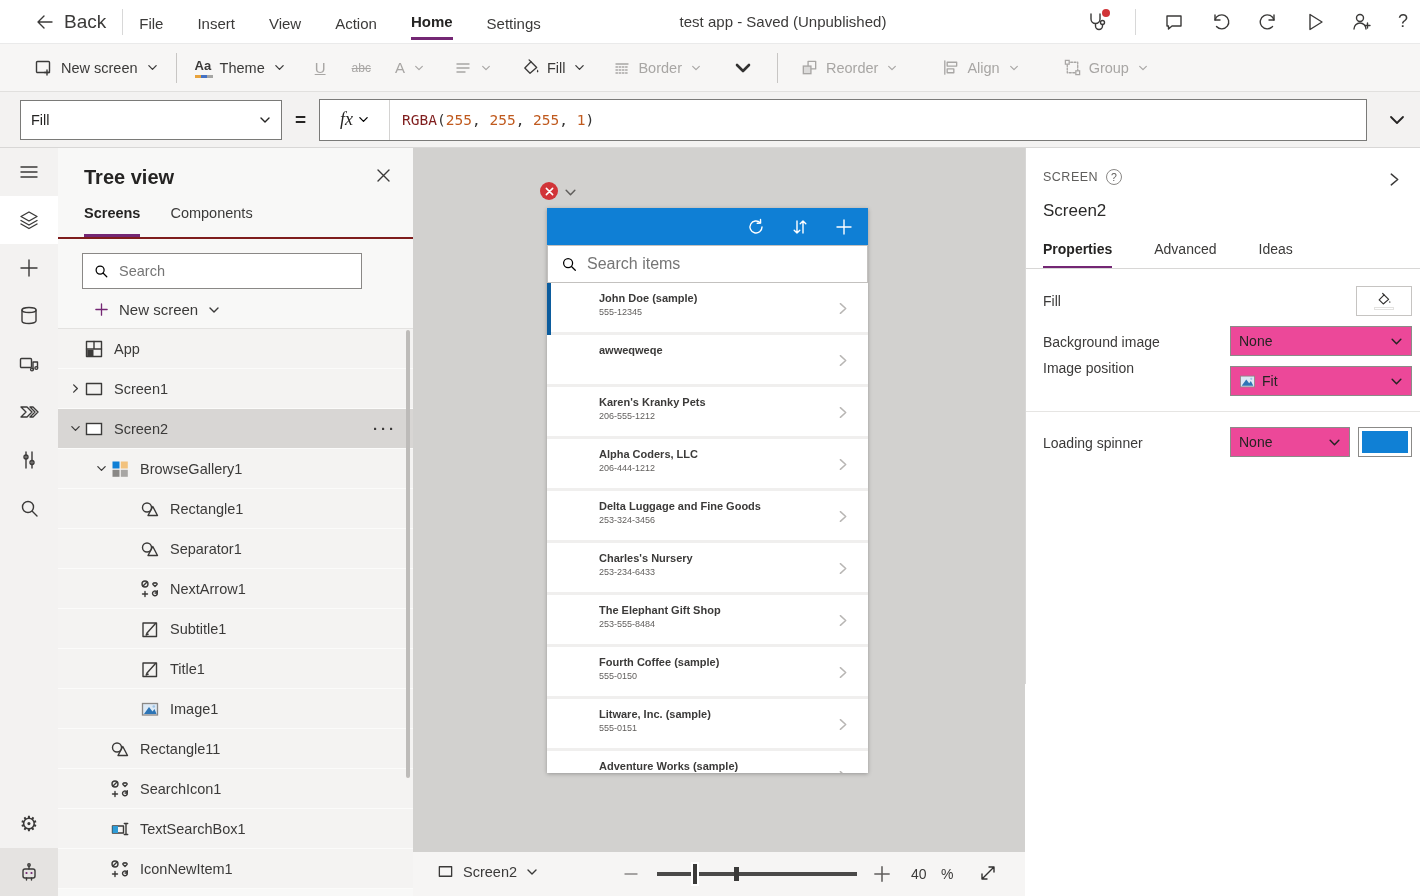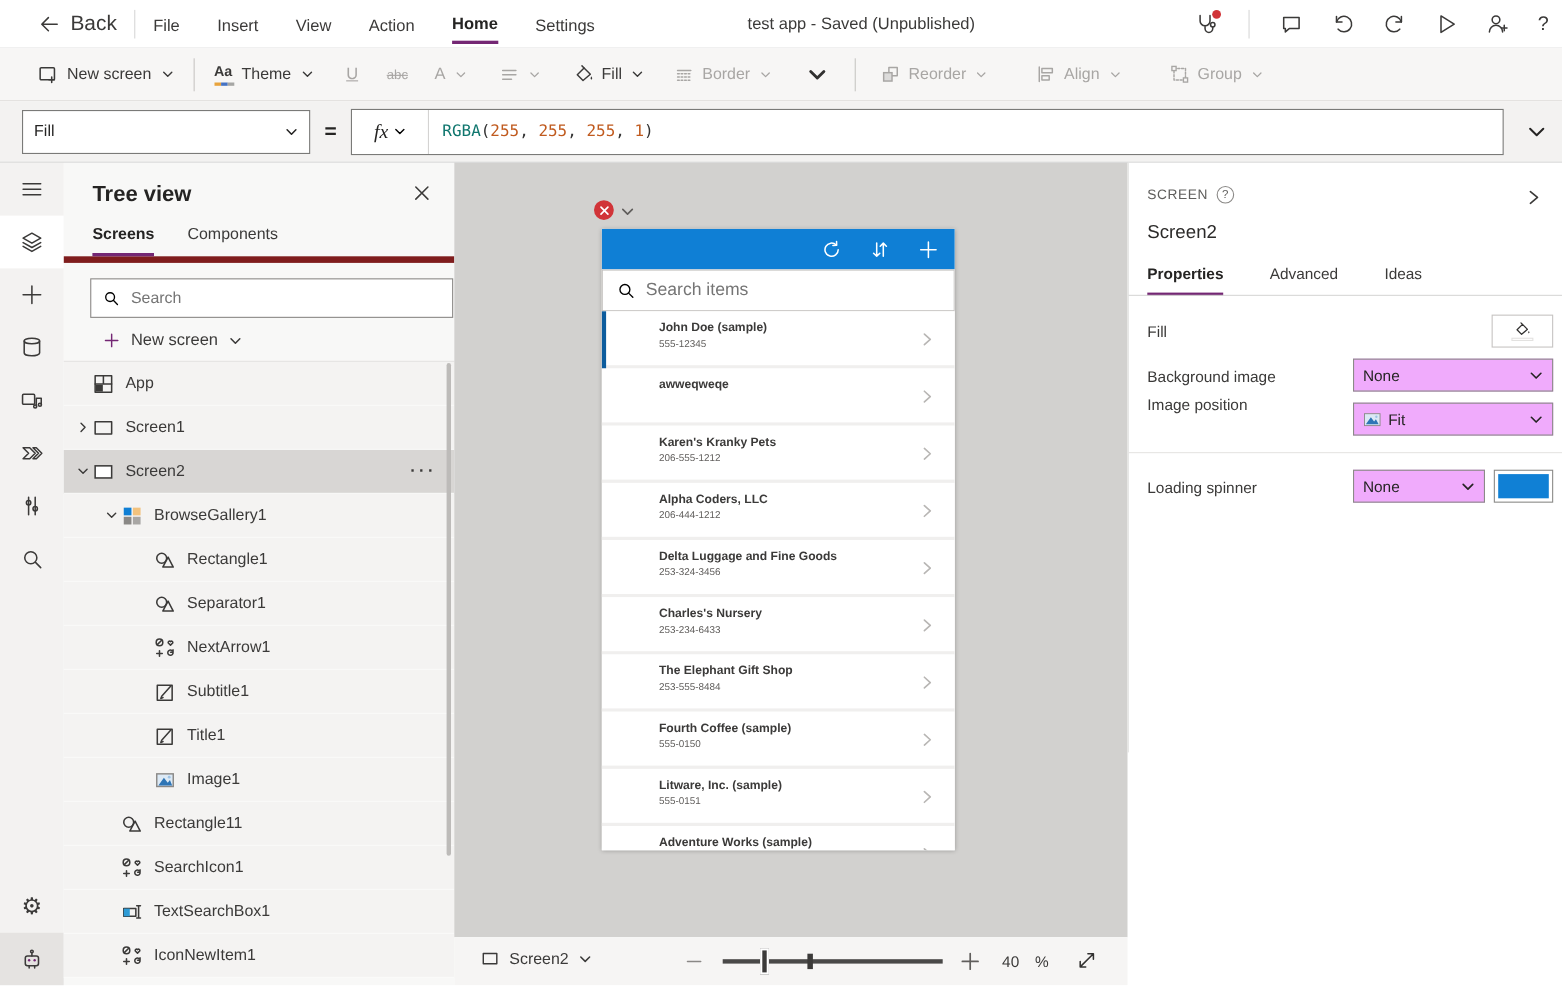--- a/index.html
+++ b/index.html
@@ -42,43 +42,43 @@
   .fbar { position:absolute; left:0; top:92px; width:1420px; height:56px; background:#f3f2f1;
           border-bottom:1px solid #d8d7d6; display:flex; align-items:center; }
   .prop-box { margin-left:20px; width:262px; height:40px; background:#fff; border:1px solid #7a7a78;
               display:flex; align-items:center; padding:0 10px; font-size:14.5px; color:#252423; cursor:pointer; }
   .prop-box .chev { margin-left:auto; }
   .equals { margin:0 13px; font-size:19px; font-weight:bold; color:#252423; }
   .formula-box { width:1048px; height:42px; background:#fff; border:1px solid #7a7a78; display:flex; align-items:center; }
   .fx-cell { width:70px; height:100%; border-right:1px solid #d4d3d2; display:flex; align-items:center; justify-content:center; gap:5px; cursor:pointer; }
   .fx-label { font-family:"Liberation Serif", serif; font-style:italic; font-size:18px; color:#252423; }
   .formula-text { padding-left:12px; font-family:"DejaVu Sans Mono", monospace; font-size:14.5px; white-space:pre; }
-  .tk-func { color:#0f766e; }
+  .tk-func { color:#7f1d1d; }
   .tk-num  { color:#c05a1e; }
   .tk-punct{ color:#333; }
   .fbar-chev { position:absolute; right:14px; color:#252423; cursor:pointer; }
 
   
   .rail { position:absolute; left:0; top:148px; width:58px; height:748px; background:#f3f2f1; }
   .rail-item { width:58px; height:48px; display:flex; align-items:center; justify-content:center; color:#3b3a39; cursor:pointer; }
   .rail-item.selected { background:#fff; }
   .rail-bottom { position:absolute; bottom:0; left:0; width:58px; }
   .rail-item.robot { background:#e5e3e1; }
   .gear-glyph { font-family:"DejaVu Sans", sans-serif; font-size:21px; color:#3b3a39; line-height:1; }
 
   
   .tree { position:absolute; left:58px; top:148px; width:355px; height:748px; background:#f8f8f7; }
   .tree-head { position:relative; height:57px; }
   .tree-title { position:absolute; left:26px; top:18px; font-size:20px; font-weight:600; color:#252423; }
   .tree-close { position:absolute; right:22px; top:20px; color:#3b3a39; cursor:pointer; }
-  .tree-tabs { display:flex; gap:30px; padding-left:26px; height:34px; border-bottom:6px solid #7f1d1d; }
+  .tree-tabs { display:flex; gap:30px; padding-left:26px; height:34px; border-bottom:2px solid #7f1d1d; }
   .ttab { font-size:14.5px; color:#3b3a39; padding-bottom:8px; cursor:pointer; }
   .ttab.active { font-weight:bold; color:#252423; border-bottom:3px solid #742774; }
   .tree-search-wrap { padding:14px 24px 0; }
-  .tree-search { display:flex; align-items:center; gap:10px; width:330px; height:36px; background:#fff;
+  .tree-search { display:flex; align-items:center; gap:10px; width:280px; height:36px; background:#fff;
                  border:1px solid #8a8886; padding:0 10px; }
   .tree-search input { border:none; outline:none; flex:1; font-size:14.5px; color:#3b3a39; background:transparent; font-family:inherit; }
   .tree-new { display:flex; align-items:center; gap:10px; padding:12px 0 10px 36px; font-size:15px; color:#3b3a39; cursor:pointer;
               border-bottom:1px solid #e3e2e0; }
   .plus-purple { color:#742774; }
   .trow { display:flex; align-items:center; height:40px; font-size:14.5px; color:#3b3a39;
           border-bottom:1px solid #fbfbfa; background:#f4f3f2; cursor:pointer; position:relative; }
   .trow.selected { background:#d8d6d4; }
   .tchev { width:18px; display:flex; justify-content:center; color:#3b3a39; flex:none; }
   .ticon { width:20px; height:20px; margin-right:10px; flex:none; }
@@ -120,21 +120,21 @@
   .rp-caption { position:absolute; left:17px; top:21px; display:flex; align-items:center; gap:8px;
                 font-size:12.5px; letter-spacing:.5px; color:#5f5e5c; }
   .rp-expand { position:absolute; right:18px; top:24px; color:#3b3a39; cursor:pointer; }
   .rp-name { position:absolute; left:17px; top:53px; font-size:17px; color:#2b2a29; }
   .rp-tabs { position:absolute; left:17px; top:93px; display:flex; gap:42px; }
   .rtab { font-size:14px; color:#3b3a39; padding-bottom:9px; cursor:pointer; }
   .rtab.active { font-weight:bold; color:#252423; border-bottom:3px solid #742774; }
   .rp-div1 { position:absolute; left:0; top:120px; width:395px; height:1px; background:#d8d7d6; }
   .rp-div2 { position:absolute; left:0; top:263px; width:395px; height:1px; background:#e6e5e3; }
   .rp-label { position:absolute; left:17px; font-size:14px; color:#3b3a39; }
-  .dropdown { position:absolute; height:30px; background:#f0abfc; border:1px solid #8b8a88; display:flex;
+  .dropdown { position:absolute; height:30px; background:#ec4899; border:1px solid #8b8a88; display:flex;
               align-items:center; gap:6px; padding:0 8px; font-size:14px; color:#252423; cursor:pointer; }
   .dropdown .chev { margin-left:auto; }
   .fill-btn { position:absolute; left:330px; top:138px; width:56px; height:30px; background:#fff;
               border:1px solid #c6c4c2; display:flex; flex-direction:column; align-items:center; justify-content:center; cursor:pointer; }
   .fill-strip { width:20px; height:3px; background:#fff; border:1px solid #e3e2e0; margin-top:1px; }
   .swatch { position:absolute; left:332px; top:279px; width:54px; height:30px; border:1px solid #8b8a88; background:#fff; padding:3px; cursor:pointer; }
   .swatch i { display:block; width:100%; height:100%; background:#1080d5; }
   .hlp { width:16px; height:16px; border-radius:50%; border:1px solid #8a8886; color:#5f5e5c; font-size:10.5px;
          display:flex; align-items:center; justify-content:center; }
 </style>

